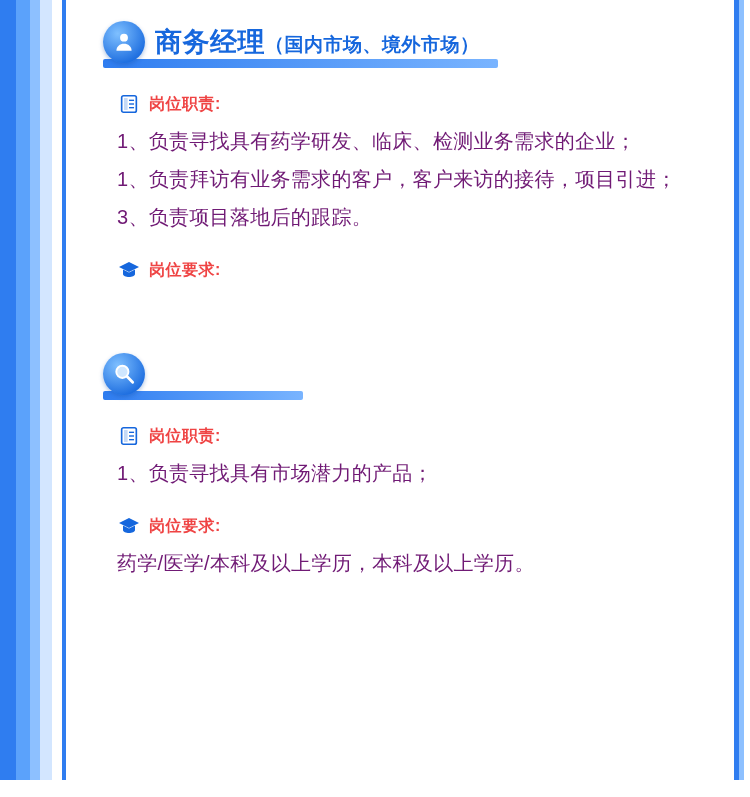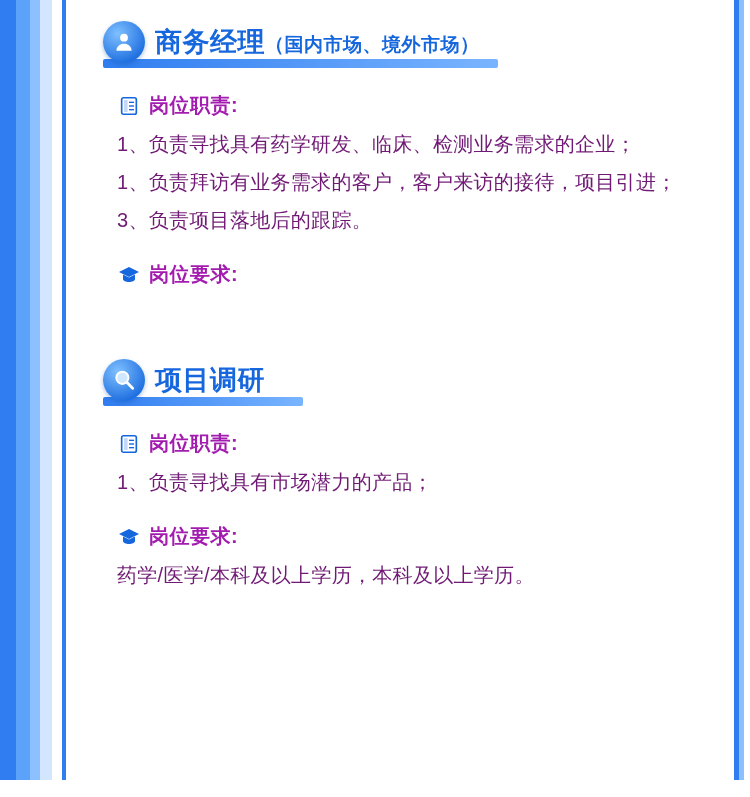--- a/index.html
+++ b/index.html
@@ -110,23 +110,23 @@
   .sub-head .ic {
     width: 24px;
     height: 24px;
     margin-right: 8px;
     flex: 0 0 24px;
     display: flex;
     align-items: center;
     justify-content: center;
   }
   .sub-title {
-    font-size: 20px;
+    font-size: 16px;
     font-weight: bold;
-    color: #a21caf;
+    color: #ef4444;
     letter-spacing: 0.5px;
   }
   .body-text {
     margin: 4px 0 0 22px;
     font-size: 20px;
     line-height: 38px;
     color: #701a75;
     letter-spacing: 0.3px;
   }
   .body-text p {
@@ -190,23 +190,20 @@
 
     <div class="section">
       <div class="sec-head">
         <div class="underbar" style="width:200px;"></div>
         <div class="badge">
           <svg width="26" height="26" viewBox="0 0 24 24">
             <circle cx="10.5" cy="10" r="5.6" fill="#cfe7ff" stroke="#ffffff" stroke-width="1.8"></circle>
             <line x1="14.8" y1="14.4" x2="20" y2="19.6" stroke="#ffffff" stroke-width="2.6" stroke-linecap="round"></line>
           </svg>
         </div>
-        <div class="sec-title">
-          <span>项目调研</span><span class="sub"></span>
-        </div>
       </div>
 
       <div class="sub-head">
         <span class="ic">
           <svg width="22" height="22" viewBox="0 0 24 24">
             <rect x="4" y="3" width="16" height="18" rx="2" fill="none" stroke="#1667dd" stroke-width="1.8"></rect>
             <rect x="6.5" y="5.5" width="4" height="13" fill="#1667dd" opacity="0.25"></rect>
             <line x1="12" y1="8" x2="17.5" y2="8" stroke="#1667dd" stroke-width="1.5"></line>
             <line x1="12" y1="12" x2="17.5" y2="12" stroke="#1667dd" stroke-width="1.5"></line>
             <line x1="12" y1="16" x2="17.5" y2="16" stroke="#1667dd" stroke-width="1.5"></line>

